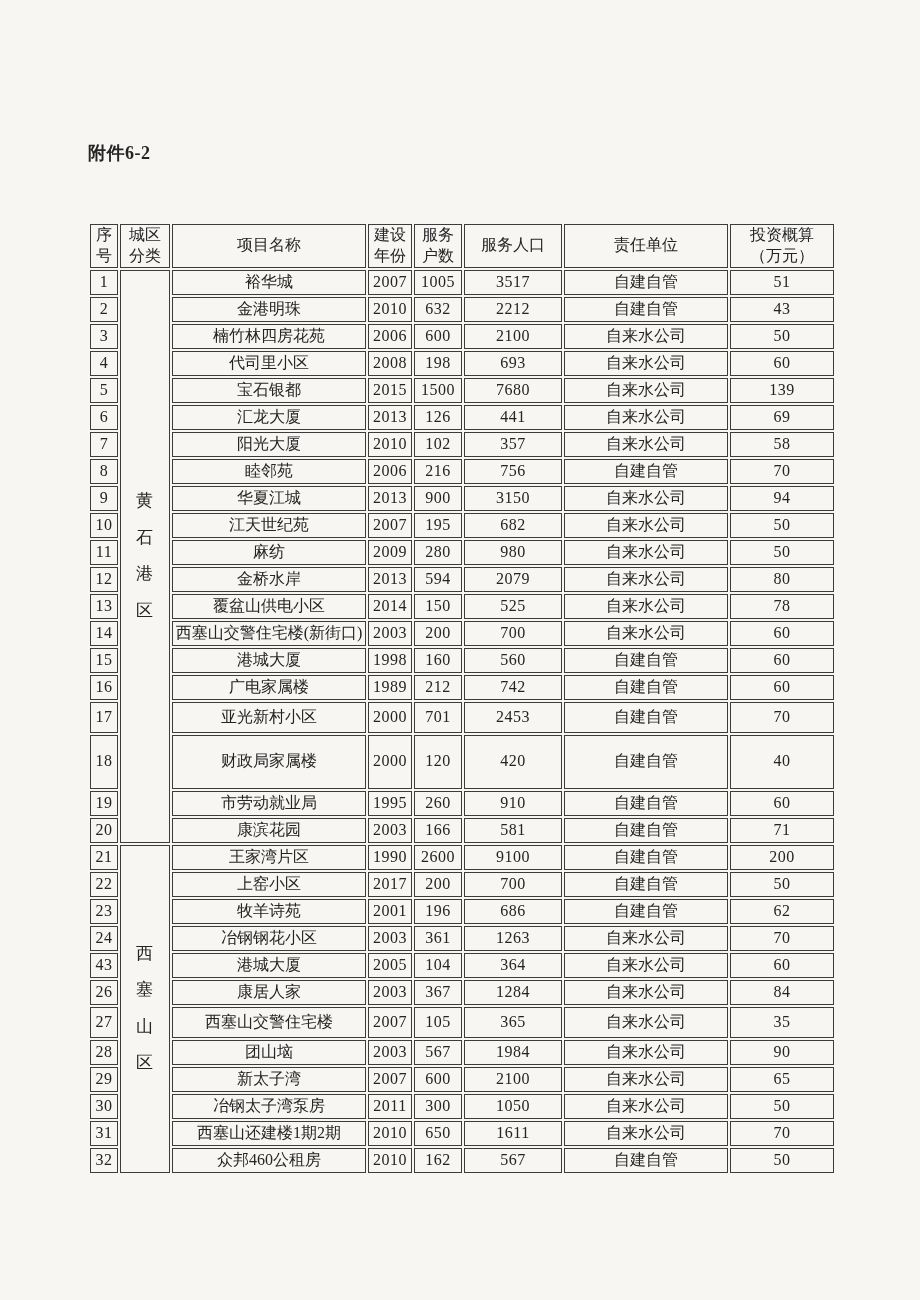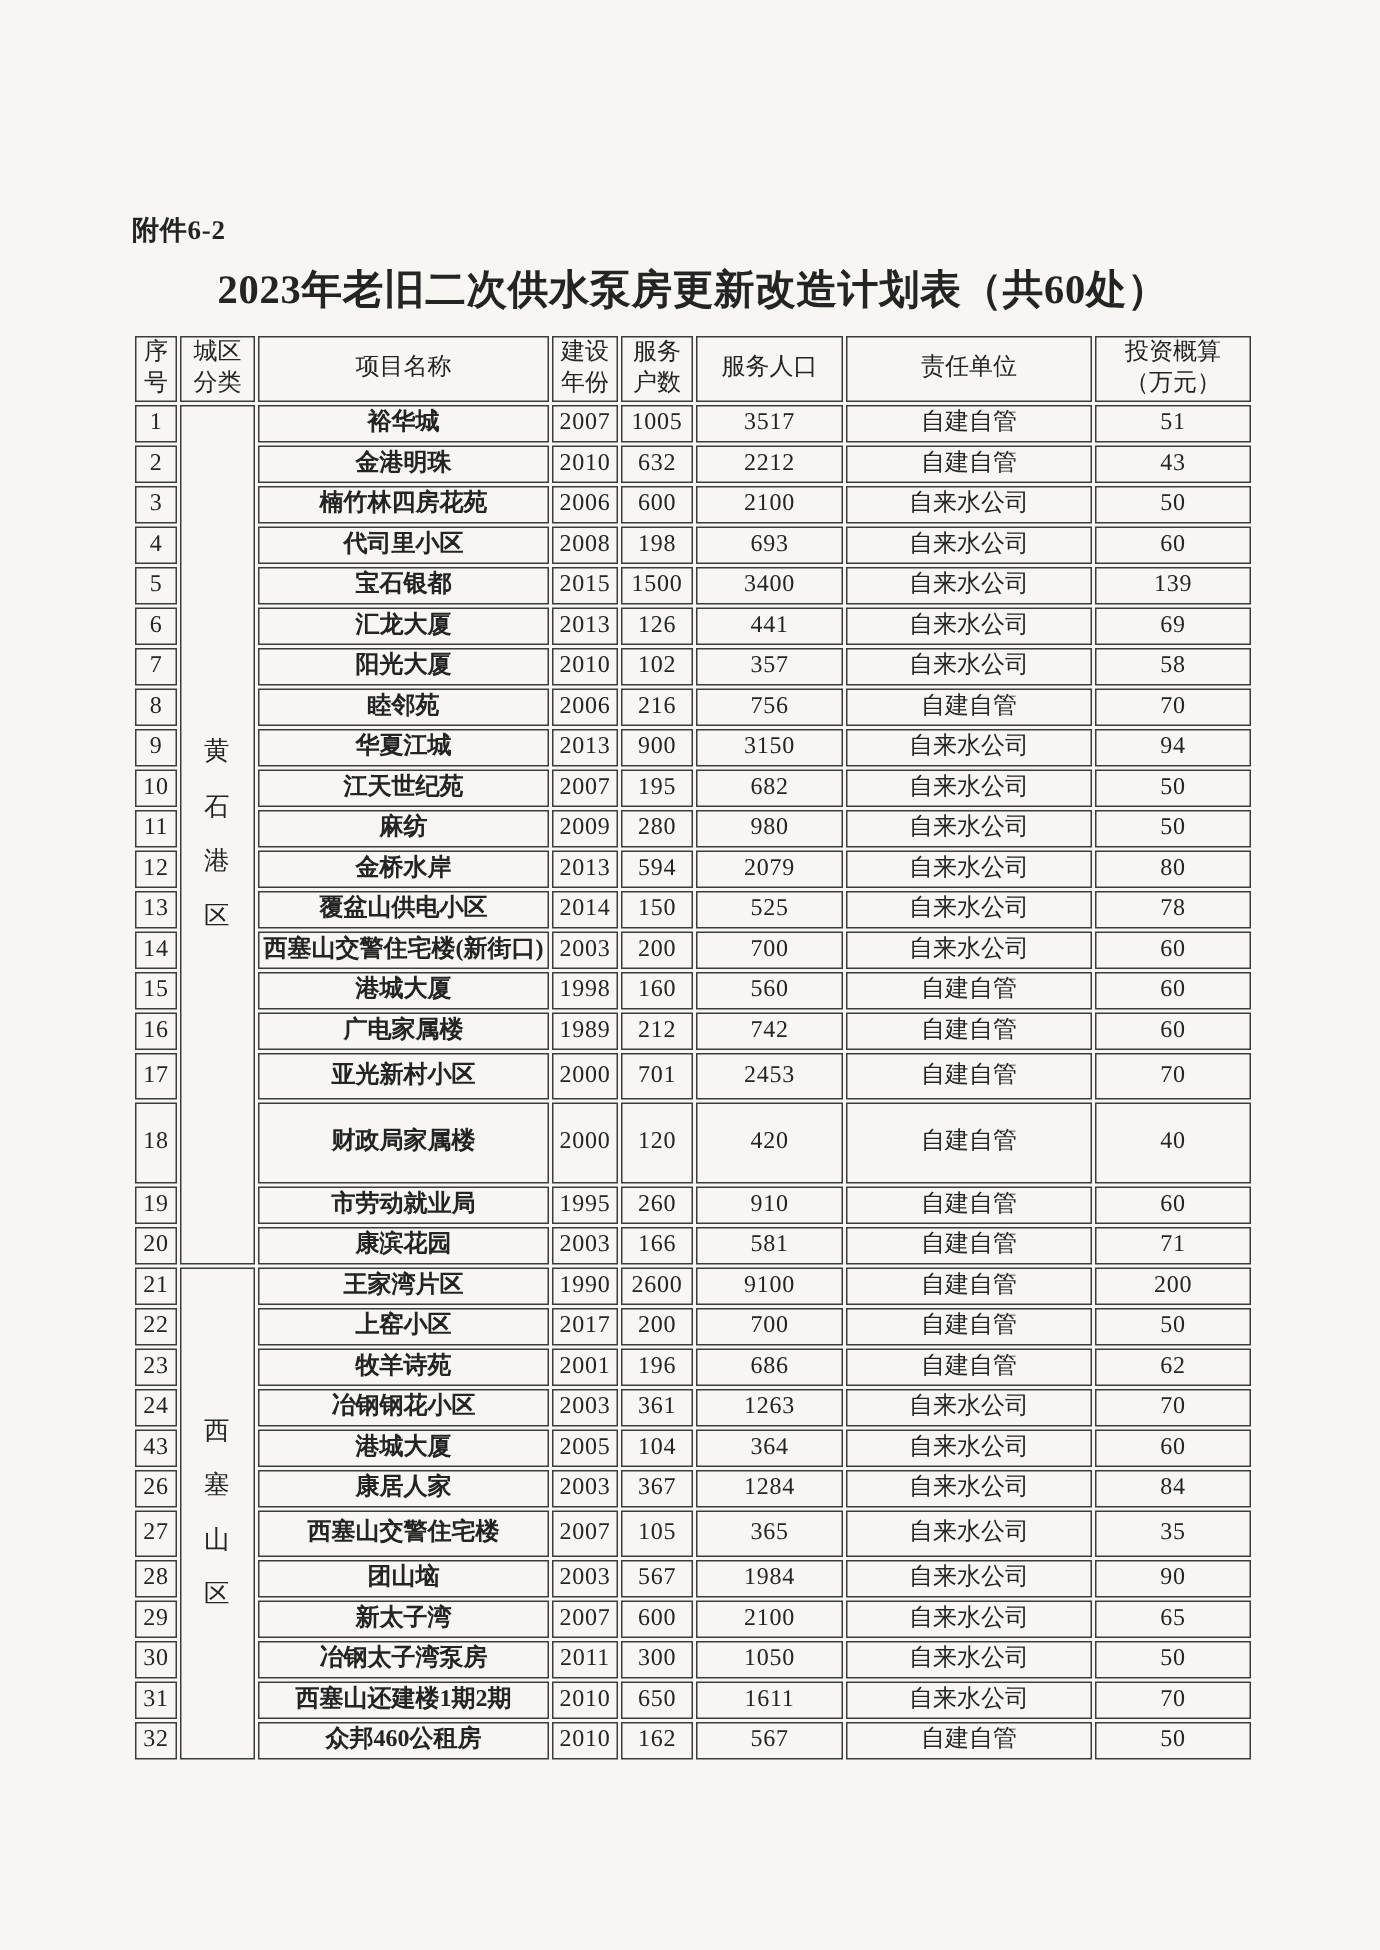--- a/index.html
+++ b/index.html
@@ -64,36 +64,35 @@
     white-space: pre-line;
     line-height: 1.3;
   }
   td {
     height: 25px;
     font-size: 16px;
     line-height: 1.15;
   }
   tr.row-semi td { height: 31px; }
   tr.row-tall td { height: 54px; }
-  td.project { white-space: nowrap; font-weight: bold; }
+  td.project { white-space: nowrap; }
   td.district {
     white-space: pre-line;
     font-size: 17px;
     line-height: 2.15;
     letter-spacing: 1px;
   }
   td.num { letter-spacing: 0.5px; }
 </style>
 </head>
 <body>
 
 <div class="sheet">
   <div class="attachment">附件6-2</div>
 
-  <div class="doc-title">2023年老旧二次供水泵房更新改造计划表（共60处）</div>
 
   <table class="plan">
     <colgroup>
       <col style="width:28px">
       <col style="width:50px">
       <col style="width:194px">
       <col style="width:44px">
       <col style="width:48px">
       <col style="width:98px">
       <col style="width:164px">
@@ -155,21 +154,21 @@
           <td class="num">198</td>
           <td class="num">693</td>
           <td>自来水公司</td>
           <td class="num">60</td>
         </tr>
         <tr>
           <td class="num">5</td>
           <td class="project">宝石银都</td>
           <td class="num">2015</td>
           <td class="num">1500</td>
-          <td class="num">3400</td>
+          <td class="num">7680</td>
           <td>自来水公司</td>
           <td class="num">139</td>
         </tr>
         <tr>
           <td class="num">6</td>
           <td class="project">汇龙大厦</td>
           <td class="num">2013</td>
           <td class="num">126</td>
           <td class="num">441</td>
           <td>自来水公司</td>

